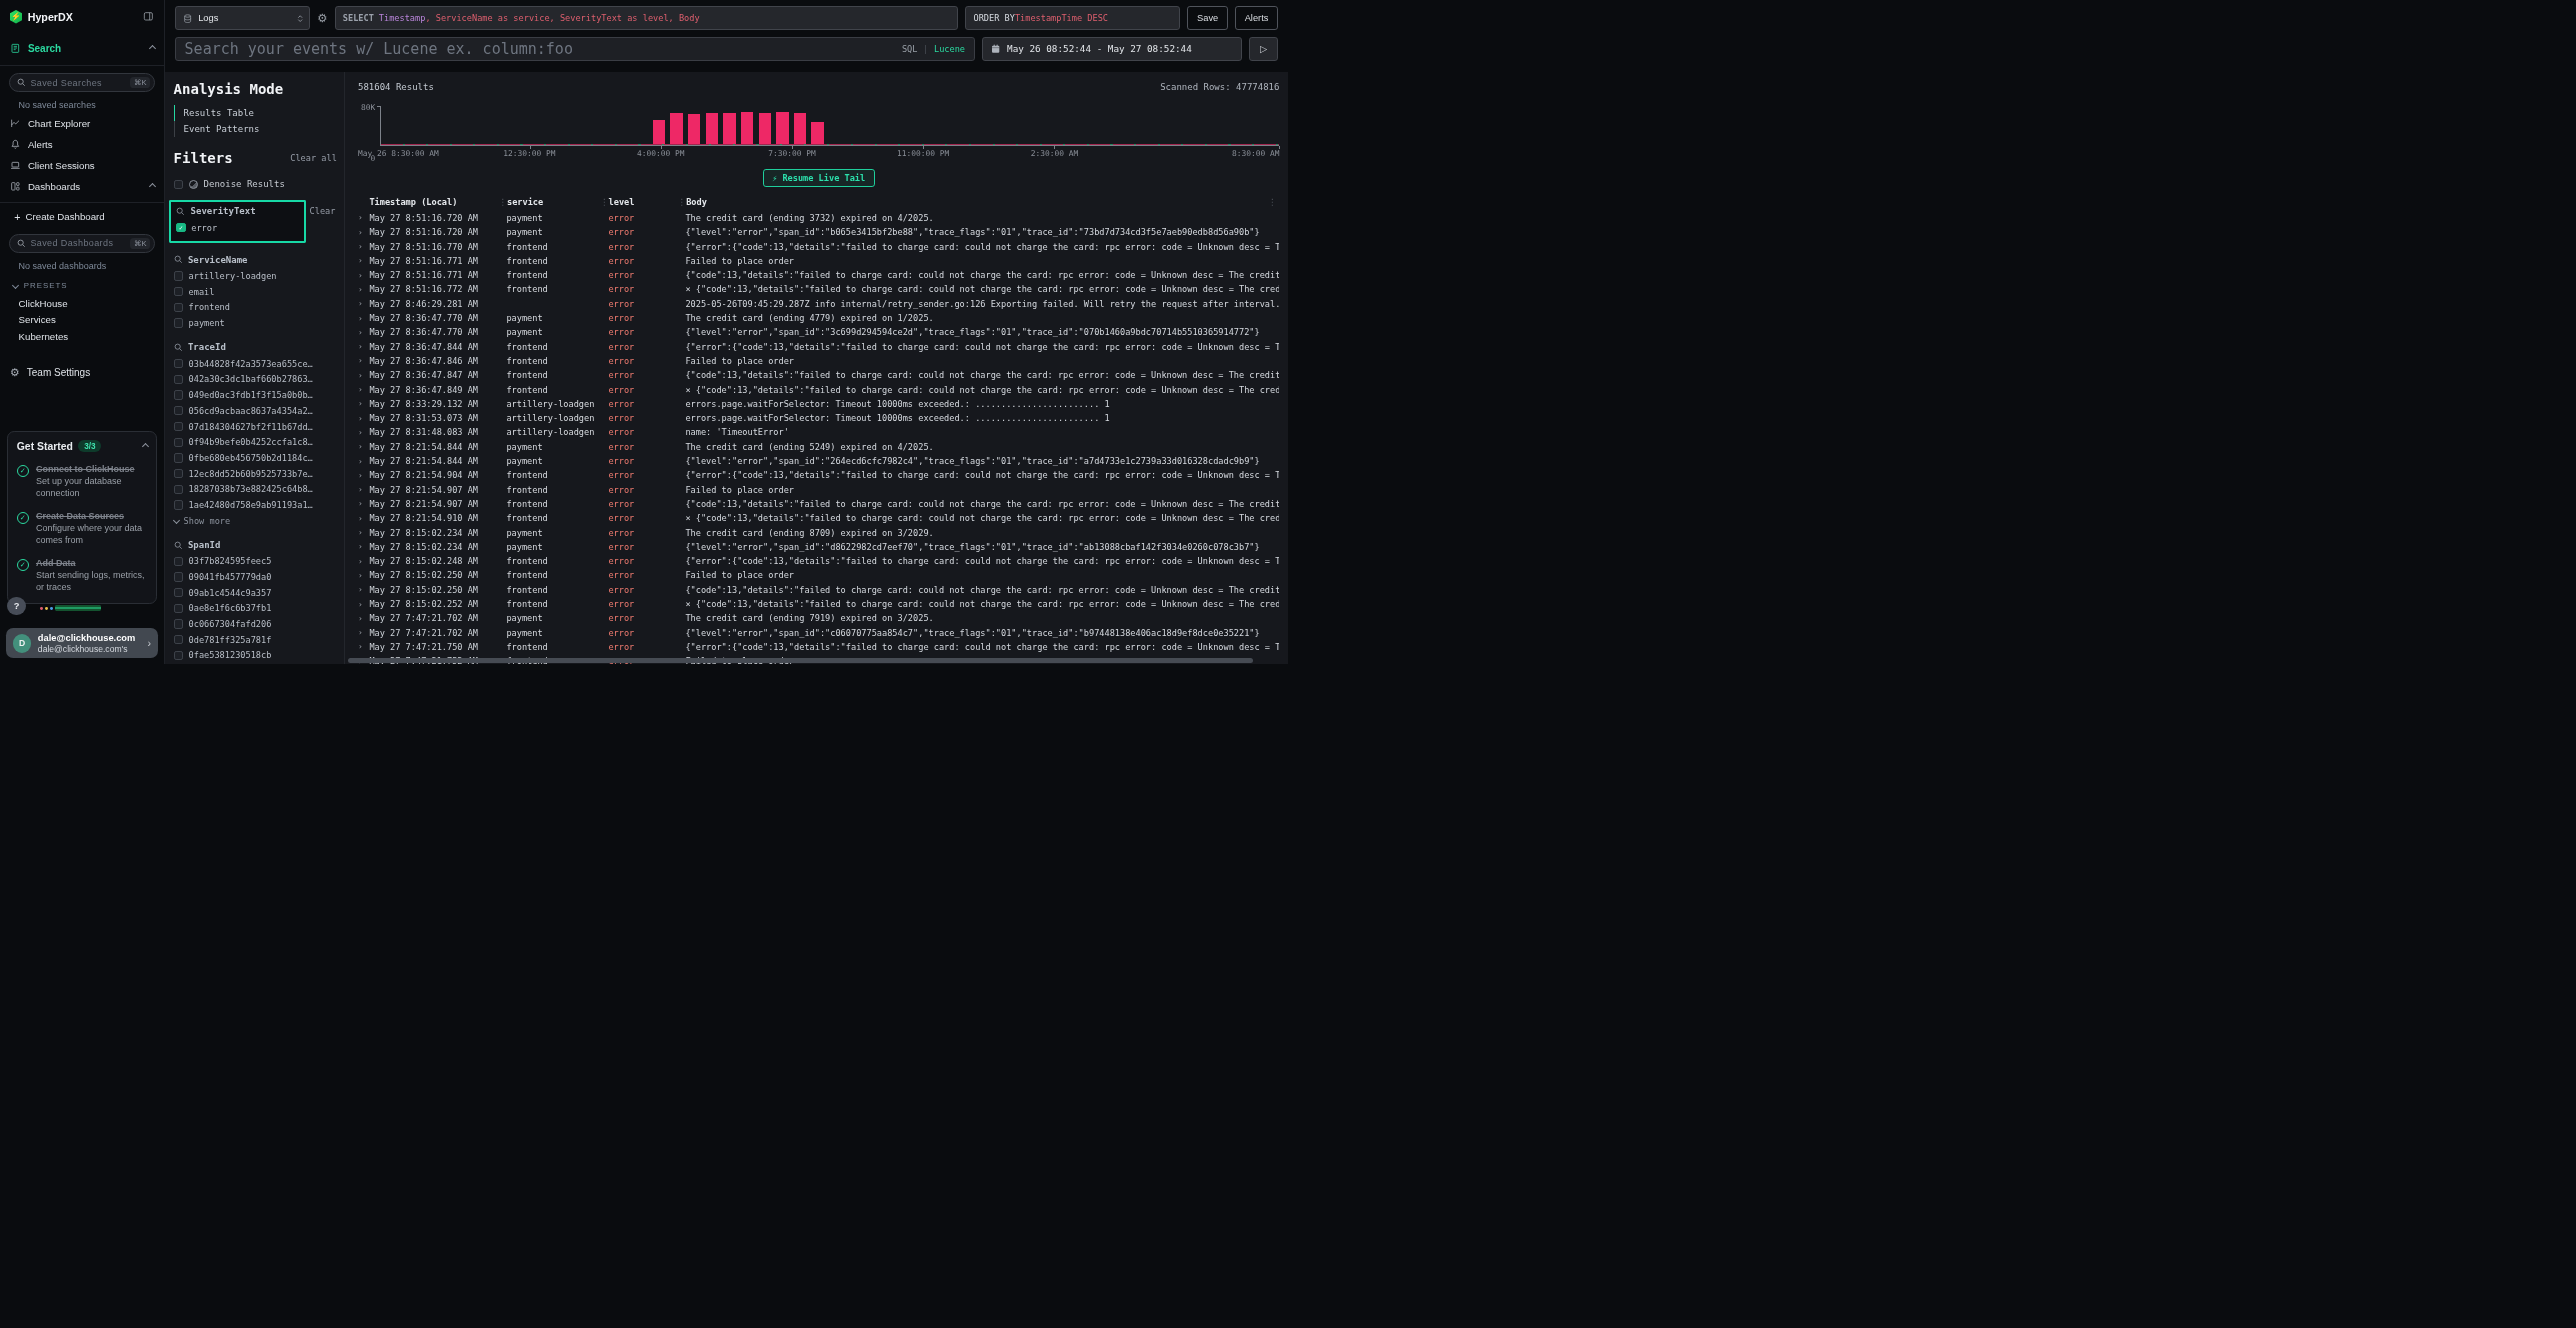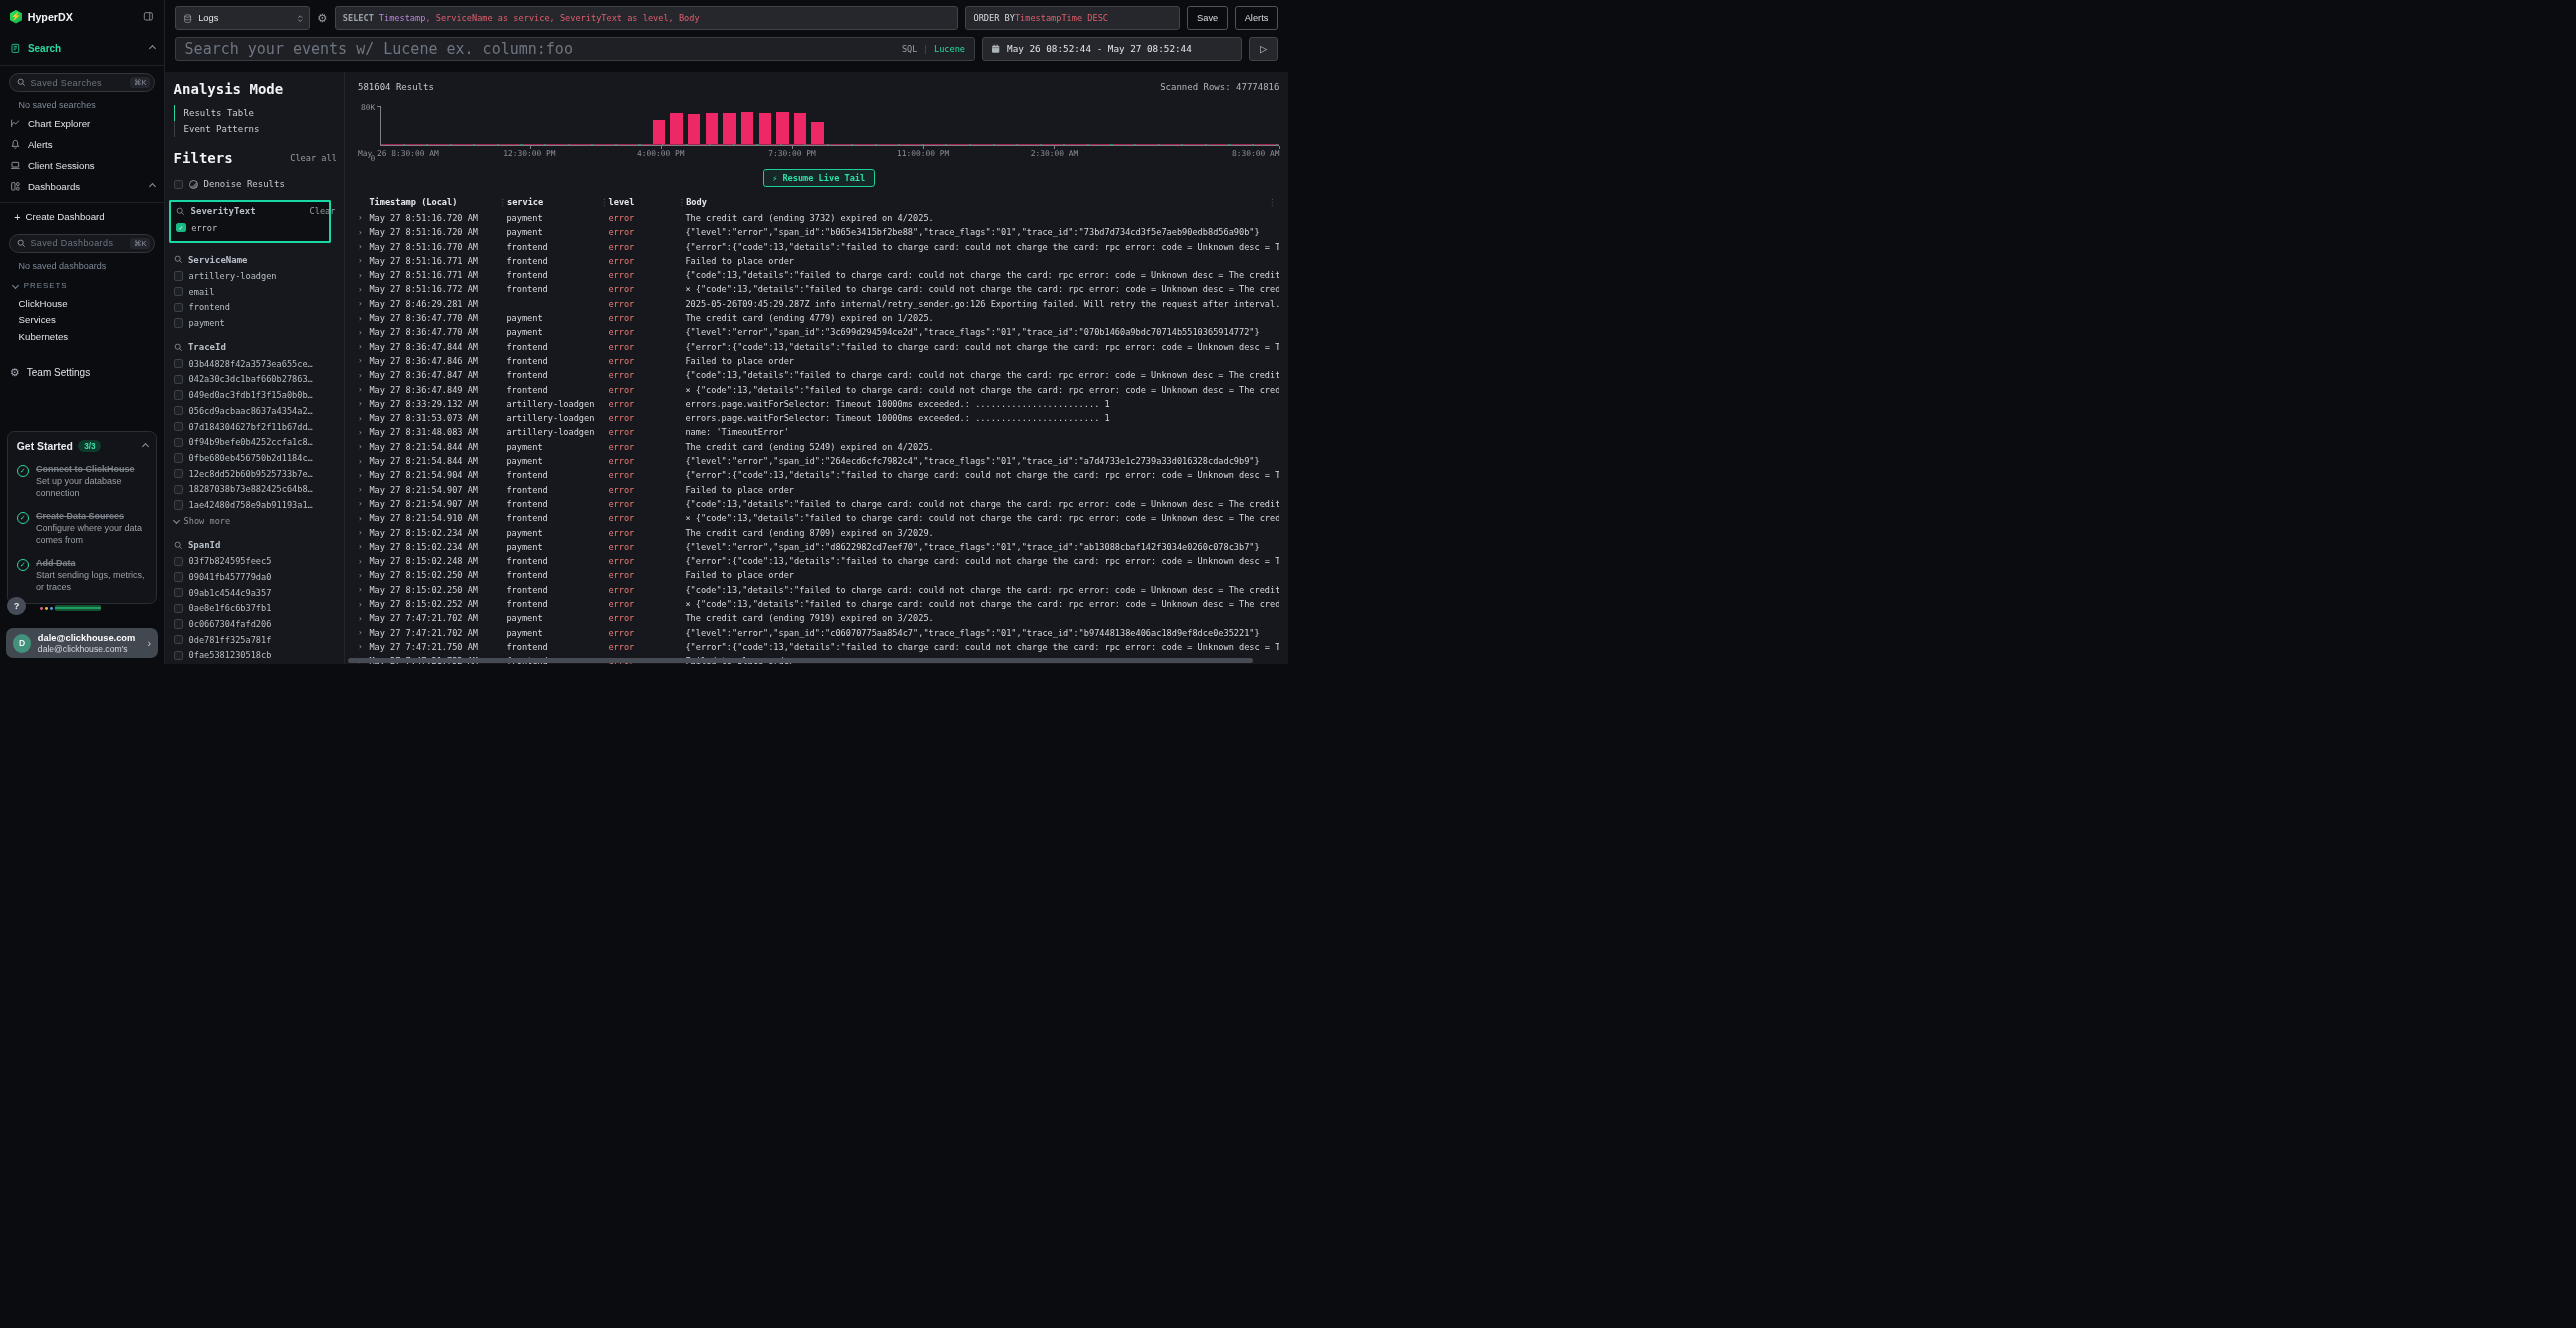--- a/index.html
+++ b/index.html
@@ -121,21 +121,21 @@
   .fitem { display:flex; align-items:center; gap:5.7px; height:15.7px; font-size:8.6px; color:#b9bfc8;
            cursor:pointer; white-space:nowrap; overflow:hidden; }
   .fitem .flabel { overflow:hidden; text-overflow:ellipsis; }
   .cb { width:9.3px; height:9.3px; border:0.7px solid #3e434b; border-radius:2.1px; background:#1d2026; flex:none; }
   .cb.checked { background:#18b984; border-color:#18b984; color:#fff; font-size:6.4px; font-weight:bold;
                 display:flex; align-items:center; justify-content:center; }
   .denoise-row { margin-top:10px; height:17px; }
   .half-circle { width:9.3px; height:9.3px; border-radius:50%; border:0.7px solid #8a909a; flex:none;
                  background:linear-gradient(135deg, transparent 50%, rgba(138,144,154,.55) 50%); }
   .sev-wrap { position:relative; margin:7.2px 0 0 -5px; }
-  .sev-box { width:162px; border:2.1px solid #17d9a6; border-radius:1.4px; background:#0d0f13; padding:4.3px 5.7px 5.7px 5.7px; }
+  .sev-box { width:137px; border:2.1px solid #17d9a6; border-radius:1.4px; background:#0d0f13; padding:4.3px 5.7px 5.7px 5.7px; }
   .fclear { position:absolute; right:1.4px; top:6.4px; font-size:8.6px; color:#959ba6;
             font-family:"DejaVu Sans Mono",monospace; cursor:pointer; }
   .fgroup-head { display:flex; align-items:center; gap:5.7px; color:#8a909a; }
   .fgroup-head .fname { font-weight:bold; font-size:9px; color:#b9c0ca; }
   .fgroup { margin-top:11.4px; }
   .fgroup .vals { margin-top:3.6px; }
   .show-more { display:flex; align-items:center; gap:5px; height:15.7px; font-size:8.6px; color:#8a919c; cursor:pointer; }
 
   
   .results { flex:1; min-width:0; position:relative; padding:7.2px 8.6px 0 13px; display:flex; flex-direction:column; }

